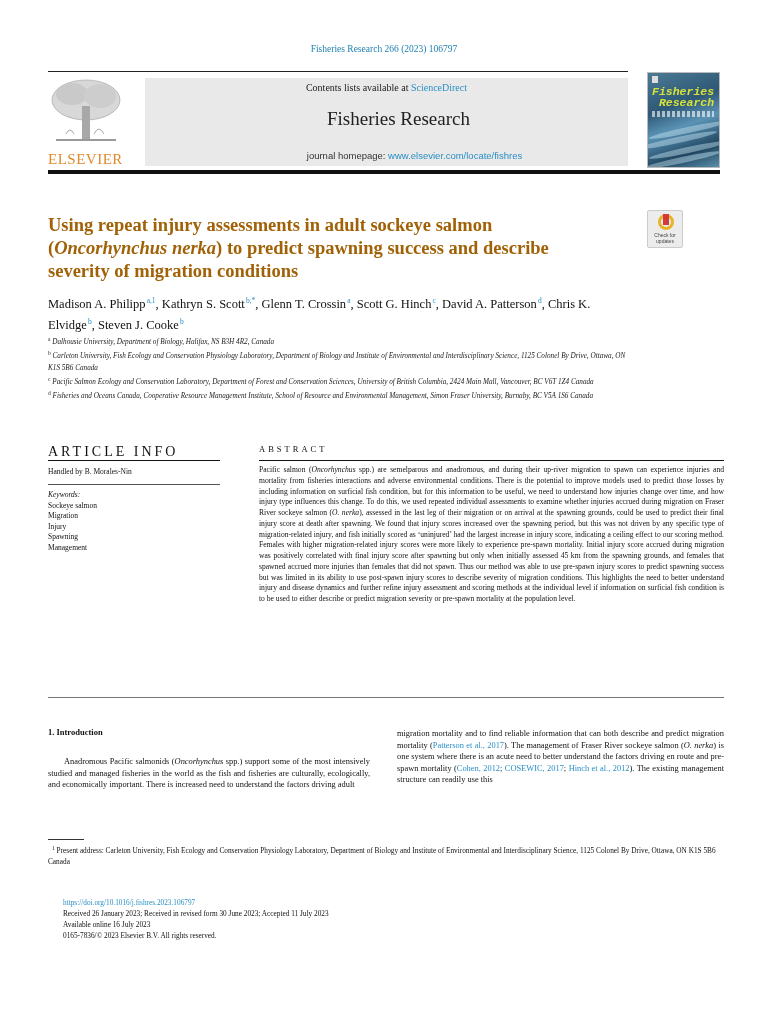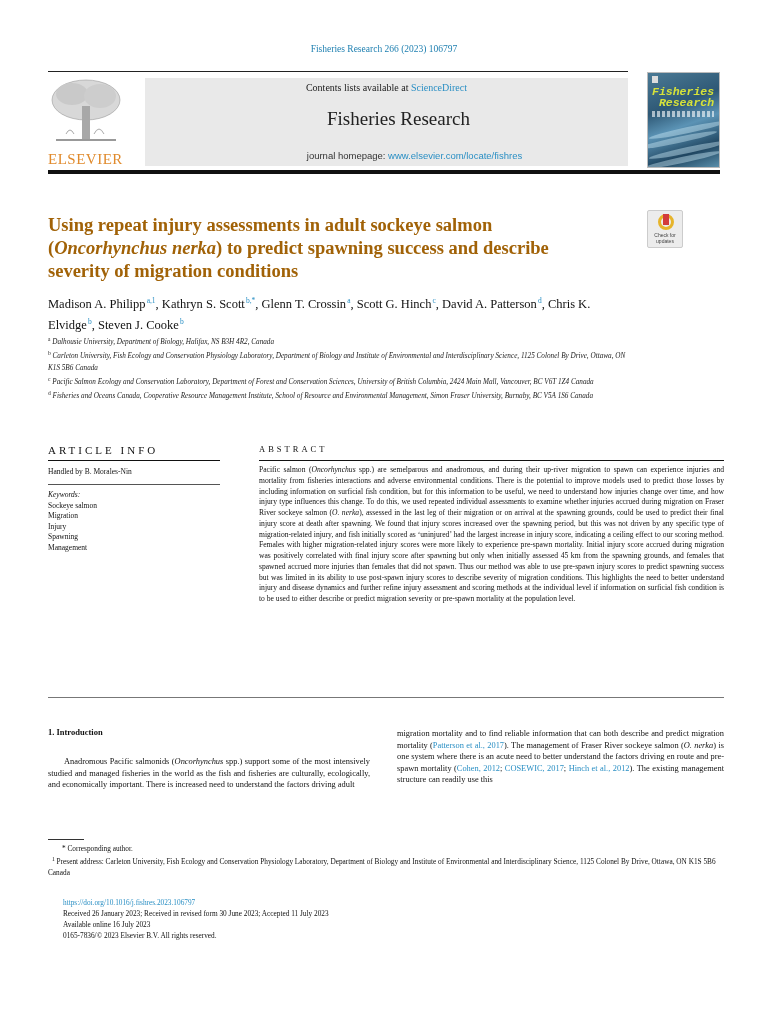--- a/index.html
+++ b/index.html
@@ -52,21 +52,21 @@
 
   .authors { position: absolute; top: 292px; left: 48px; width: 560px;
     font-family: "Liberation Serif", serif; font-size: 12.5px; line-height: 18px; color: #111; }
   .authors sup { color: #2a8fc4; font-size: 7.5px; }
 
   .affils { position: absolute; top: 334px; left: 48px; width: 590px;
     font-family: "Liberation Serif", serif; font-style: italic; font-size: 7.2px; line-height: 11px; color: #222; }
   .affils sup { font-style: normal; font-size: 5.5px; }
 
   .info-head { position: absolute; top: 444px; left: 48px; font-family: "Liberation Serif", serif;
-    font-size: 11px; letter-spacing: 3px; color: #111; }
+    font-size: 14px; letter-spacing: 3px; color: #111; }
   .info-rule1 { position: absolute; top: 460px; left: 48px; width: 172px; height: 1px; background: #111; }
   .handled { position: absolute; top: 467px; left: 48px; font-family: "Liberation Serif", serif; font-size: 7.5px; }
   .info-rule2 { position: absolute; top: 484px; left: 48px; width: 172px; height: 1px; background: #555; }
   .keywords { position: absolute; top: 490px; left: 48px; font-family: "Liberation Serif", serif;
     font-size: 7.5px; line-height: 10.5px; list-style: none; }
   .keywords .kw-label { font-style: italic; }
 
   .abs-head { position: absolute; top: 444px; left: 259px; font-family: "Liberation Serif", serif;
     font-size: 8.5px; letter-spacing: 3px; color: #111; }
   .abs-rule { position: absolute; top: 460px; left: 259px; width: 465px; height: 1px; background: #111; }
@@ -181,21 +181,20 @@
 <div class="abs-rule"></div>
 <p class="abstract"><span>Pacific salmon (</span><em>Oncorhynchus</em><span> spp.) are semelparous and anadromous, and during their up-river migration to spawn can experience injuries and mortality from fisheries interactions and adverse environmental conditions. There is the potential to improve models used to predict those losses by including information on surficial fish condition, but for this information to be useful, we need to understand how injuries change over time, and how injury type influences this change. To do this, we used repeated individual assessments to examine whether injuries accrued during migration on Fraser River sockeye salmon (</span><em>O. nerka</em><span>), assessed in the last leg of their migration or on arrival at the spawning grounds, could be used to predict their final injury score at death after spawning. We found that injury scores increased over the spawning period, but this was not driven by any specific type of migration-related injury, and fish initially scored as ‘uninjured’ had the largest increase in injury score, indicating a ceiling effect to our scoring method. Females with higher migration-related injury scores were more likely to experience pre-spawn mortality. Initial injury score accrued during migration was positively correlated with final injury score after spawning but only when initially assessed 45 km from the spawning grounds, and females that spawned accrued more injuries than females that did not spawn. Thus our method was able to use pre-spawn injury scores to predict spawning success but was limited in its ability to use post-spawn injury scores to describe severity of migration conditions. This highlights the need to better understand injury and disease dynamics and further refine injury assessment and scoring methods at the individual level if information on surficial fish condition is to be used to either describe or predict migration severity or pre-spawn mortality at the population level.</span></p>
 <div class="abs-bottom-rule"></div>
 
 <h2 class="intro-head">1.  Introduction</h2>
 <p class="col col-left"><span>Anadromous Pacific salmonids (</span><em>Oncorhynchus</em><span> spp.) support some of the most intensively studied and managed fisheries in the world as the fish and fisheries are culturally, ecologically, and economically important. There is increased need to understand the factors driving adult</span></p>
 <p class="col col-right"><span>migration mortality and to find reliable information that can both describe and predict migration mortality (</span><a class="link">Patterson et al., 2017</a><span>). The management of Fraser River sockeye salmon (</span><em>O. nerka</em><span>) is one system where there is an acute need to better understand the factors driving en route and pre-spawn mortality (</span><a class="link">Cohen, 2012</a><span>; </span><a class="link">COSEWIC, 2017</a><span>; </span><a class="link">Hinch et al., 2012</a><span>). The existing management structure can readily use this</span></p>
 
 <div class="foot-rule"></div>
 <div class="footnotes">
-  <div class="indent"><span>*</span> <span>Corresponding author.</span></div>
   <div><span style="padding-left:4px"></span><sup>1</sup> <span>Present address: Carleton University, Fish Ecology and Conservation Physiology Laboratory, Department of Biology and Institute of Environmental and Interdisciplinary Science, 1125 Colonel By Drive, Ottawa, ON K1S 5B6 Canada</span></div>
 </div>
 
 <div class="pubinfo">
   <div><a class="link">https://doi.org/10.1016/j.fishres.2023.106797</a></div>
   <div>Received 26 January 2023; Received in revised form 30 June 2023; Accepted 11 July 2023</div>
   <div>Available online 16 July 2023</div>
   <div>0165-7836/© 2023 Elsevier B.V. All rights reserved.</div>
 </div>
 

